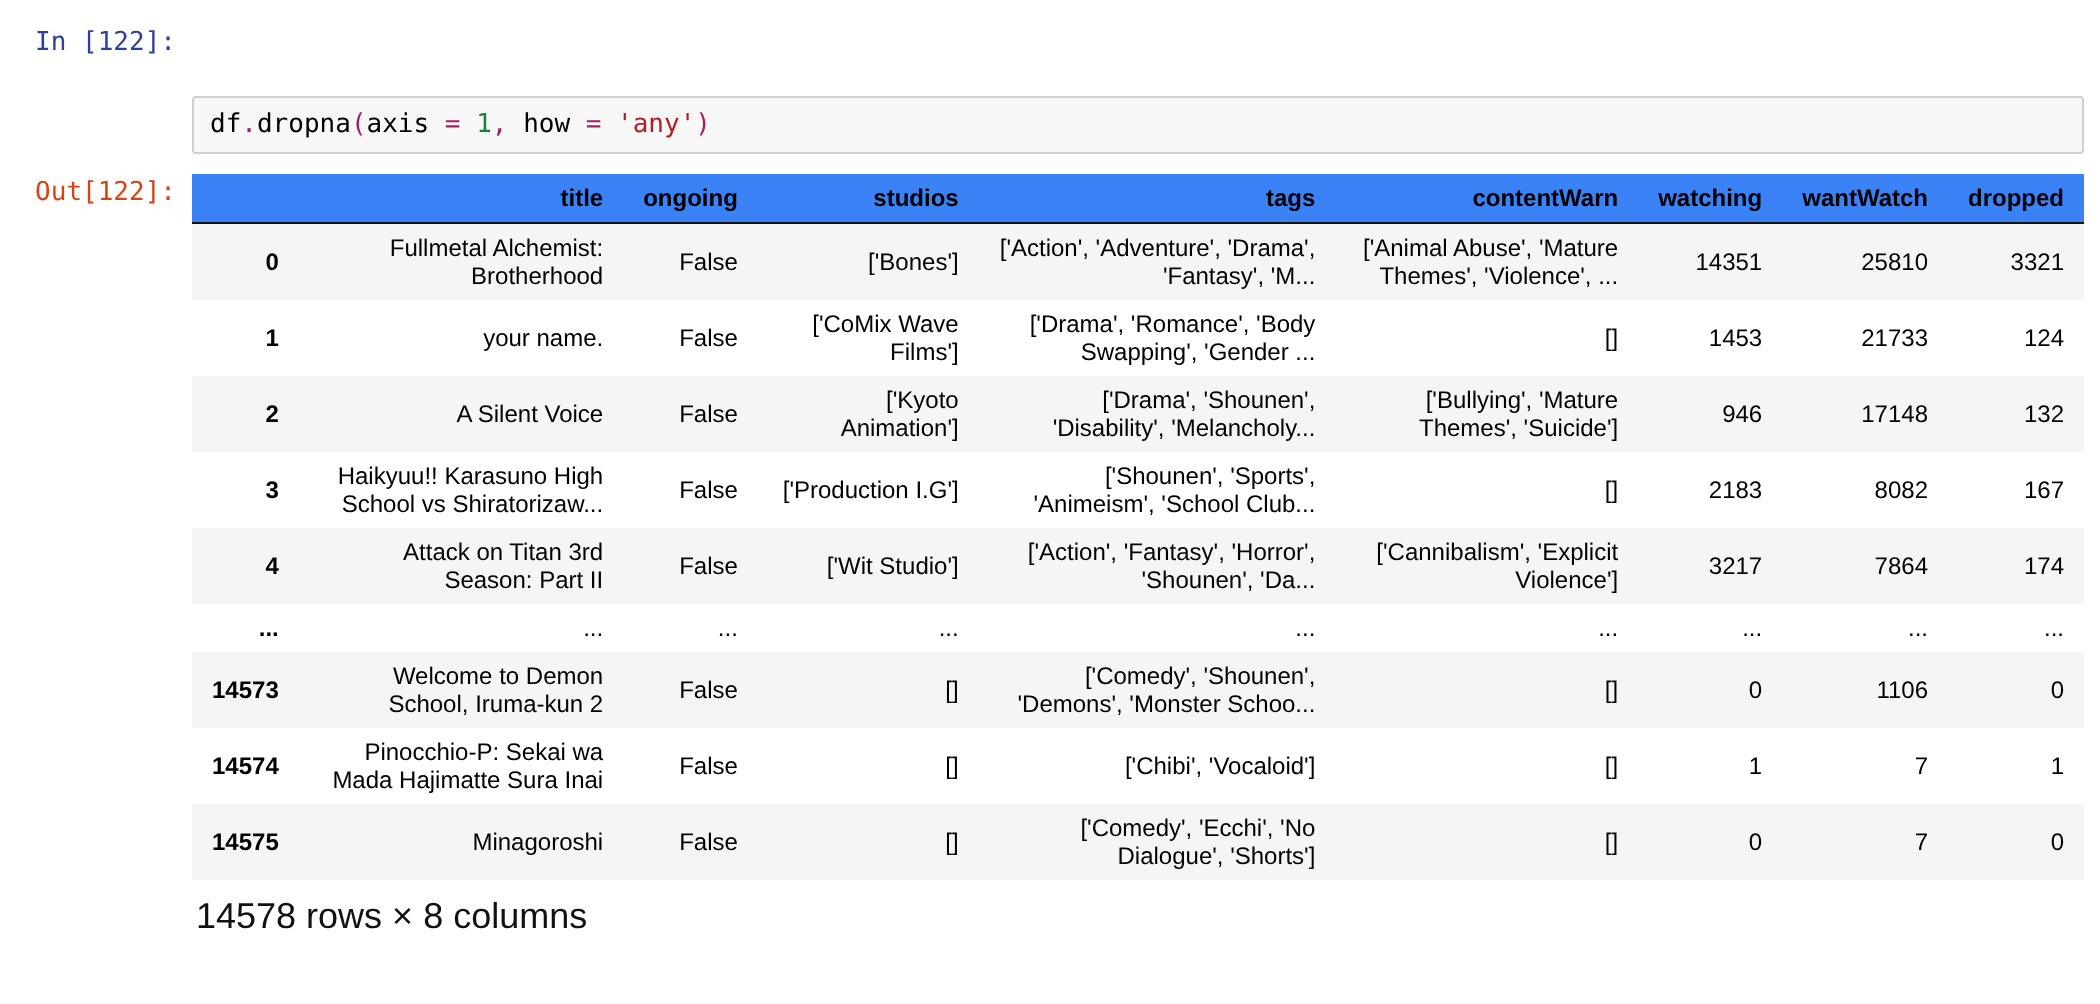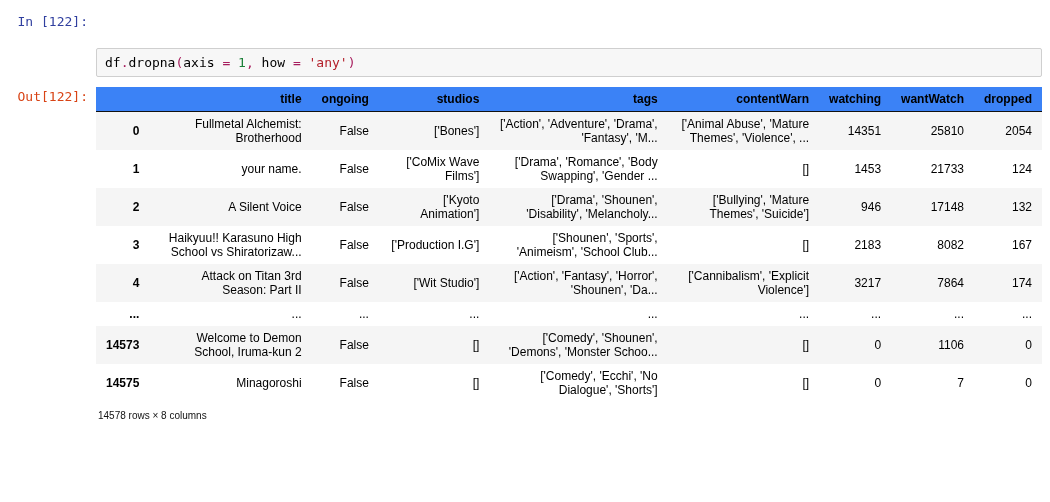--- a/index.html
+++ b/index.html
@@ -72,21 +72,21 @@
   }
   table.dataframe tbody tr:nth-child(even) {
     background: #fff;
   }
   .col-title   { width: 190px; }
   .col-studios { width: 110px; }
   .col-tags    { width: 220px; }
   .col-cw      { width: 170px; }
   .dims {
     padding: 8px 0 2px 2px;
-    font-size: 10px;
+    font-size: 18px;
     color: #111;
   }
 </style>
 </head>
 <body>
 
 <div class="cell">
   <div class="prompt prompt-in">
     <span>In [</span><span class="num">122</span><span>]:</span>
   </div>
@@ -117,21 +117,21 @@
       <tbody id="table-body">
           <tr>
             <th>0</th>
             <td>Fullmetal Alchemist: Brotherhood</td>
             <td>False</td>
             <td>['Bones']</td>
             <td>['Action', 'Adventure', 'Drama', 'Fantasy', 'M...</td>
             <td>['Animal Abuse', 'Mature Themes', 'Violence', ...</td>
             <td>14351</td>
             <td>25810</td>
-            <td>2054</td>
+            <td>3321</td>
           </tr>
           <tr>
             <th>1</th>
             <td>your name.</td>
             <td>False</td>
             <td>['CoMix Wave Films']</td>
             <td>['Drama', 'Romance', 'Body Swapping', 'Gender ...</td>
             <td>[]</td>
             <td>1453</td>
             <td>21733</td>
@@ -186,20 +186,31 @@
             <td>Welcome to Demon School, Iruma-kun 2</td>
             <td>False</td>
             <td>[]</td>
             <td>['Comedy', 'Shounen', 'Demons', 'Monster Schoo...</td>
             <td>[]</td>
             <td>0</td>
             <td>1106</td>
             <td>0</td>
           </tr>
           <tr>
+            <th>14574</th>
+            <td>Pinocchio-P: Sekai wa Mada Hajimatte Sura Inai</td>
+            <td>False</td>
+            <td>[]</td>
+            <td>['Chibi', 'Vocaloid']</td>
+            <td>[]</td>
+            <td>1</td>
+            <td>7</td>
+            <td>1</td>
+          </tr>
+          <tr>
             <th>14575</th>
             <td>Minagoroshi</td>
             <td>False</td>
             <td>[]</td>
             <td>['Comedy', 'Ecchi', 'No Dialogue', 'Shorts']</td>
             <td>[]</td>
             <td>0</td>
             <td>7</td>
             <td>0</td>
           </tr>

